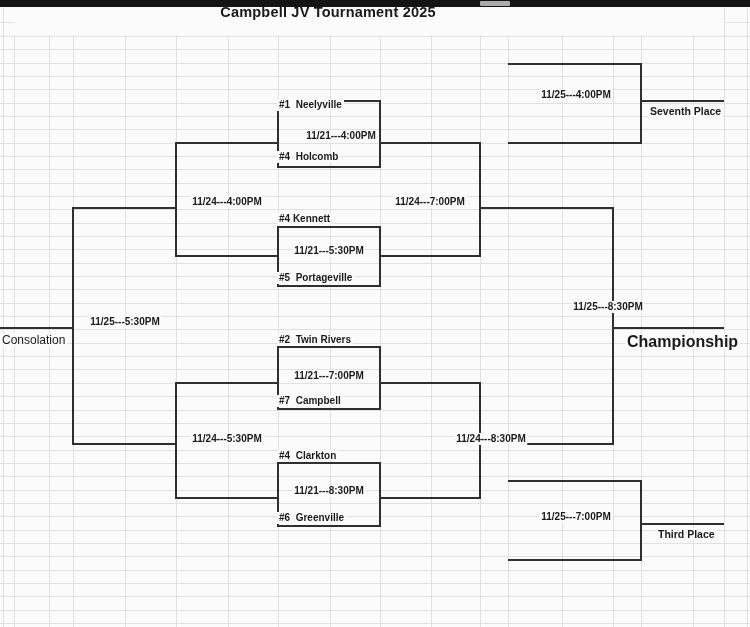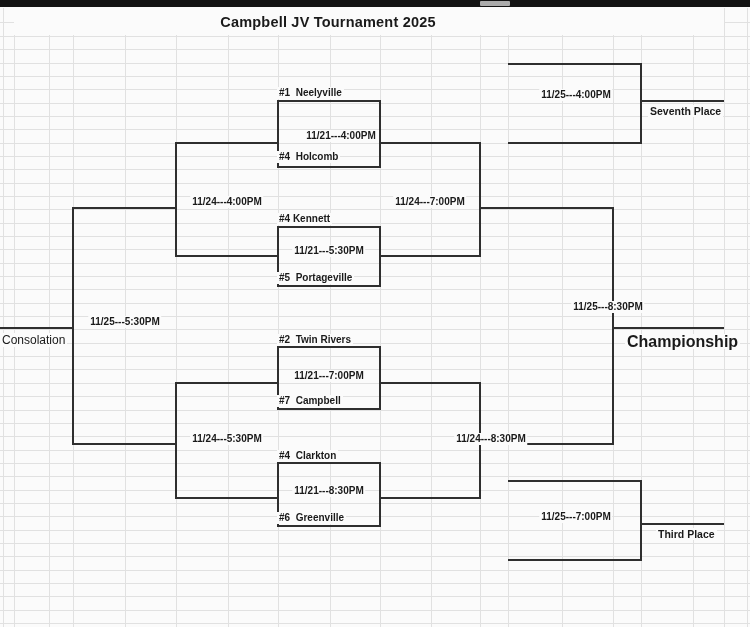--- a/index.html
+++ b/index.html
@@ -128,23 +128,23 @@
       <div class="ln" style="left: 508px; top: 63px; width: 134px; height: 2px;"></div>
       <div class="ln" style="left: 508px; top: 142px; width: 134px; height: 2px;"></div>
       <div class="ln" style="left: 640px; top: 63px; width: 2px; height: 81px;"></div>
       <div class="ln" style="left: 640px; top: 100px; width: 84px; height: 2px;"></div>
       <div class="ln" style="left: 508px; top: 480px; width: 134px; height: 2px;"></div>
       <div class="ln" style="left: 508px; top: 559px; width: 134px; height: 2px;"></div>
       <div class="ln" style="left: 640px; top: 480px; width: 2px; height: 81px;"></div>
       <div class="ln" style="left: 640px; top: 523px; width: 84px; height: 2px;"></div>
     </div>
 
-  <div class="t c title" style="left:328px;top:14px;">Campbell JV Tournament 2025</div>
+  <div class="t c title" style="left:328px;top:4px;">Campbell JV Tournament 2025</div>
 
-  <div class="t" style="left:277px;top:87px;">#1  Neelyville</div>
+  <div class="t" style="left:277px;top:99px;">#1  Neelyville</div>
   <div class="t c" style="left:329px;top:130px;margin-left:12px;">11/21---4:00PM</div>
   <div class="t" style="left:277px;top:151px;">#4  Holcomb</div>
 
   <div class="t" style="left:277px;top:213px;">#4 Kennett</div>
   <div class="t c" style="left:329px;top:245px;">11/21---5:30PM</div>
   <div class="t" style="left:277px;top:272px;">#5  Portageville</div>
 
   <div class="t" style="left:277px;top:334px;">#2  Twin Rivers</div>
   <div class="t c" style="left:329px;top:370px;">11/21---7:00PM</div>
   <div class="t" style="left:277px;top:395px;">#7  Campbell</div>

